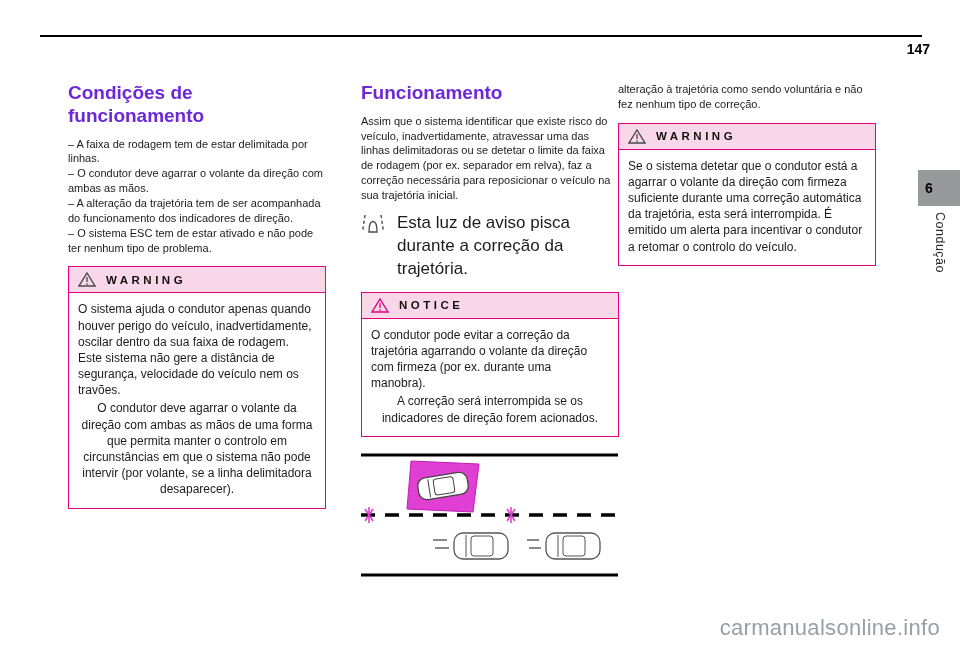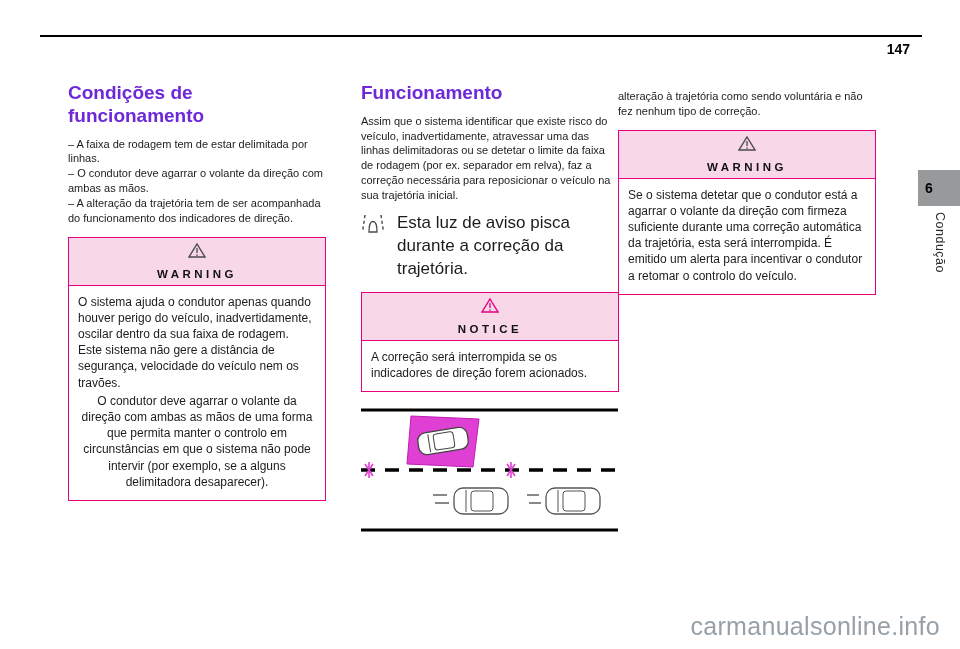--- a/index.html
+++ b/index.html
@@ -5,21 +5,21 @@
   * { margin:0; padding:0; box-sizing:border-box; }
   html,body { width:960px; height:649px; }
   body {
     position:relative;
     background:#ffffff;
     font-family:"Liberation Sans", sans-serif;
     color:#1c1c1c;
     overflow:hidden;
   }
   .top-rule { position:absolute; left:40px; right:38px; top:35px; height:1.5px; background:#000; }
-  .page-number { position:absolute; top:41px; right:50px; font-size:14px; font-weight:bold; color:#000; }
+  .page-number { position:absolute; top:41px; right:30px; font-size:14px; font-weight:bold; color:#000; }
 
   
   .chapter-tab {
     position:absolute; right:0; top:170px; width:42px; height:36px;
     background:#97999b; display:flex; align-items:center;
   }
   .chapter-number { font-size:14px; font-weight:bold; color:#000; padding-left:7px; }
   .chapter-label {
     position:absolute; right:13px; top:212px;
     writing-mode:vertical-rl; font-size:12.5px; color:#2b2b2b; letter-spacing:0.5px;
@@ -27,82 +27,82 @@
 
   
   .col { position:absolute; top:82px; width:258px; }
   .col1 { left:68px; }
   .col2 { left:361px; }
   .col3 { left:618px; }
 
   h1.heading { font-size:19px; line-height:1.2; font-weight:bold; color:#6d28d9; margin-bottom:9px; }
   .col1 h1.heading { width:200px; }
 
-  .body-text { font-size:11px; line-height:1.35; color:#1c1c1c;margin-top:7px; }
+  .body-text { font-size:11px; line-height:1.35; color:#1c1c1c; }
   .body-text + .body-text { margin-top:1px; }
   .bullet { font-size:11px; line-height:1.35; }
 
   
   .alert { border:1.2px solid #e5007d; background:#fff; margin-top:11px; }
   .alert-header {
     display:flex; align-items:center; gap:10px;
     background:#f8d7e9; padding:5px 9px;
     border-bottom:1.2px solid #e5007d;
-    flex-direction:column;
   }
   .alert-title { font-size:11.5px; font-weight:bold; letter-spacing:3.5px; color:#111; }
   .alert-body { padding:8px 9px 10px; }
   .alert-body p { font-size:12px; line-height:1.35; }
   .alert-body p + p { margin-top:2px;text-align:center; }
 
   
   .note-row { display:flex; gap:12px; margin-top:9px; margin-bottom:2px; }
   .note-icon { flex:0 0 24px; padding-top:1px; }
   .note-text { font-size:17px; line-height:1.35; }
 
   .illustration { margin-top:14px; }
   .caption { margin-top:12px; }
 
   .watermark {
     position:absolute; right:20px; bottom:8px;
-    font-size:25px; color:#97a0a7; letter-spacing:0.3px;
+    font-size:22px; color:#97a0a7; letter-spacing:0.3px;
   }
 </style>
 </head>
 <body>
 
 <div class="top-rule"></div>
 <div class="page-number">147</div>
 
 <div class="chapter-tab">
   <span class="chapter-number">6</span>
 </div>
 <div class="chapter-label">Condução</div>
 
 <div class="col col1">
   <h1 class="heading">Condições de funcionamento</h1>
 
   <div>
     <div class="bullet">– A faixa de rodagem tem de estar delimitada por linhas.</div>
     <div class="bullet">– O condutor deve agarrar o volante da direção com ambas as mãos.</div>
     <div class="bullet">– A alteração da trajetória tem de ser acompanhada do funcionamento dos indicadores de direção.</div>
+    <div class="bullet">– O sistema ESC tem de estar ativado e não pode ter nenhum tipo de problema.</div>
   </div>
 
   <div class="alert">
     <div class="alert-header">
       <svg width="18" height="15" viewBox="0 0 18 15">
         <path d="M9 1 L17 14 L1 14 Z" fill="none" stroke="#4a4a4a" stroke-width="1.4"></path>
         <rect x="8.35" y="5" width="1.3" height="5" fill="#4a4a4a"></rect>
         <circle cx="9" cy="12" r="0.85" fill="#4a4a4a"></circle>
       </svg>
       <span class="alert-title">WARNING</span>
     </div>
     <div class="alert-body">
       <p>O sistema ajuda o condutor apenas quando houver perigo do veículo, inadvertidamente, oscilar dentro da sua faixa de rodagem. Este sistema não gere a distância de segurança, velocidade do veículo nem os travões.</p>
-      <p>O condutor deve agarrar o volante da direção com ambas as mãos de uma forma que permita manter o controlo em circunstâncias em que o sistema não pode intervir (por exemplo, se a alguns delimitadora desaparecer).</p>
+      <p>O condutor deve agarrar o volante da direção com ambas as mãos de uma forma que permita manter o controlo em circunstâncias em que o sistema não pode intervir (por volante, se a linha delimitadora desaparecer).</p>
     </div>
   </div>
 </div>
 
 <div class="col col2">
   <h1 class="heading">Funcionamento</h1>
 
   <p class="body-text">Assim que o sistema identificar que existe risco do veículo, inadvertidamente, atravessar uma das linhas delimitadoras ou se detetar o limite da faixa de rodagem (por ex. separador em relva), faz a correção necessária para reposicionar o veículo na sua trajetória inicial.</p>
 
   <div class="note-row">
@@ -119,20 +119,21 @@
   <div class="alert">
     <div class="alert-header">
       <svg width="18" height="15" viewBox="0 0 18 15">
         <path d="M9 1 L17 14 L1 14 Z" fill="none" stroke="#e5007d" stroke-width="1.4"></path>
         <rect x="8.35" y="5" width="1.3" height="5" fill="#e5007d"></rect>
         <circle cx="9" cy="12" r="0.85" fill="#e5007d"></circle>
       </svg>
       <span class="alert-title">NOTICE</span>
     </div>
     <div class="alert-body">
+      <p>O condutor pode evitar a correção da trajetória agarrando o volante da direção com firmeza (por ex. durante uma manobra).</p>
       <p>A correção será interrompida se os indicadores de direção forem acionados.</p>
     </div>
   </div>
 
   <div class="illustration">
     <svg width="257" height="128" viewBox="0 0 257 128">
 
       <line x1="0" y1="4" x2="257" y2="4" stroke="#000" stroke-width="3"></line>
       <line x1="0" y1="124" x2="257" y2="124" stroke="#000" stroke-width="3"></line>
 

